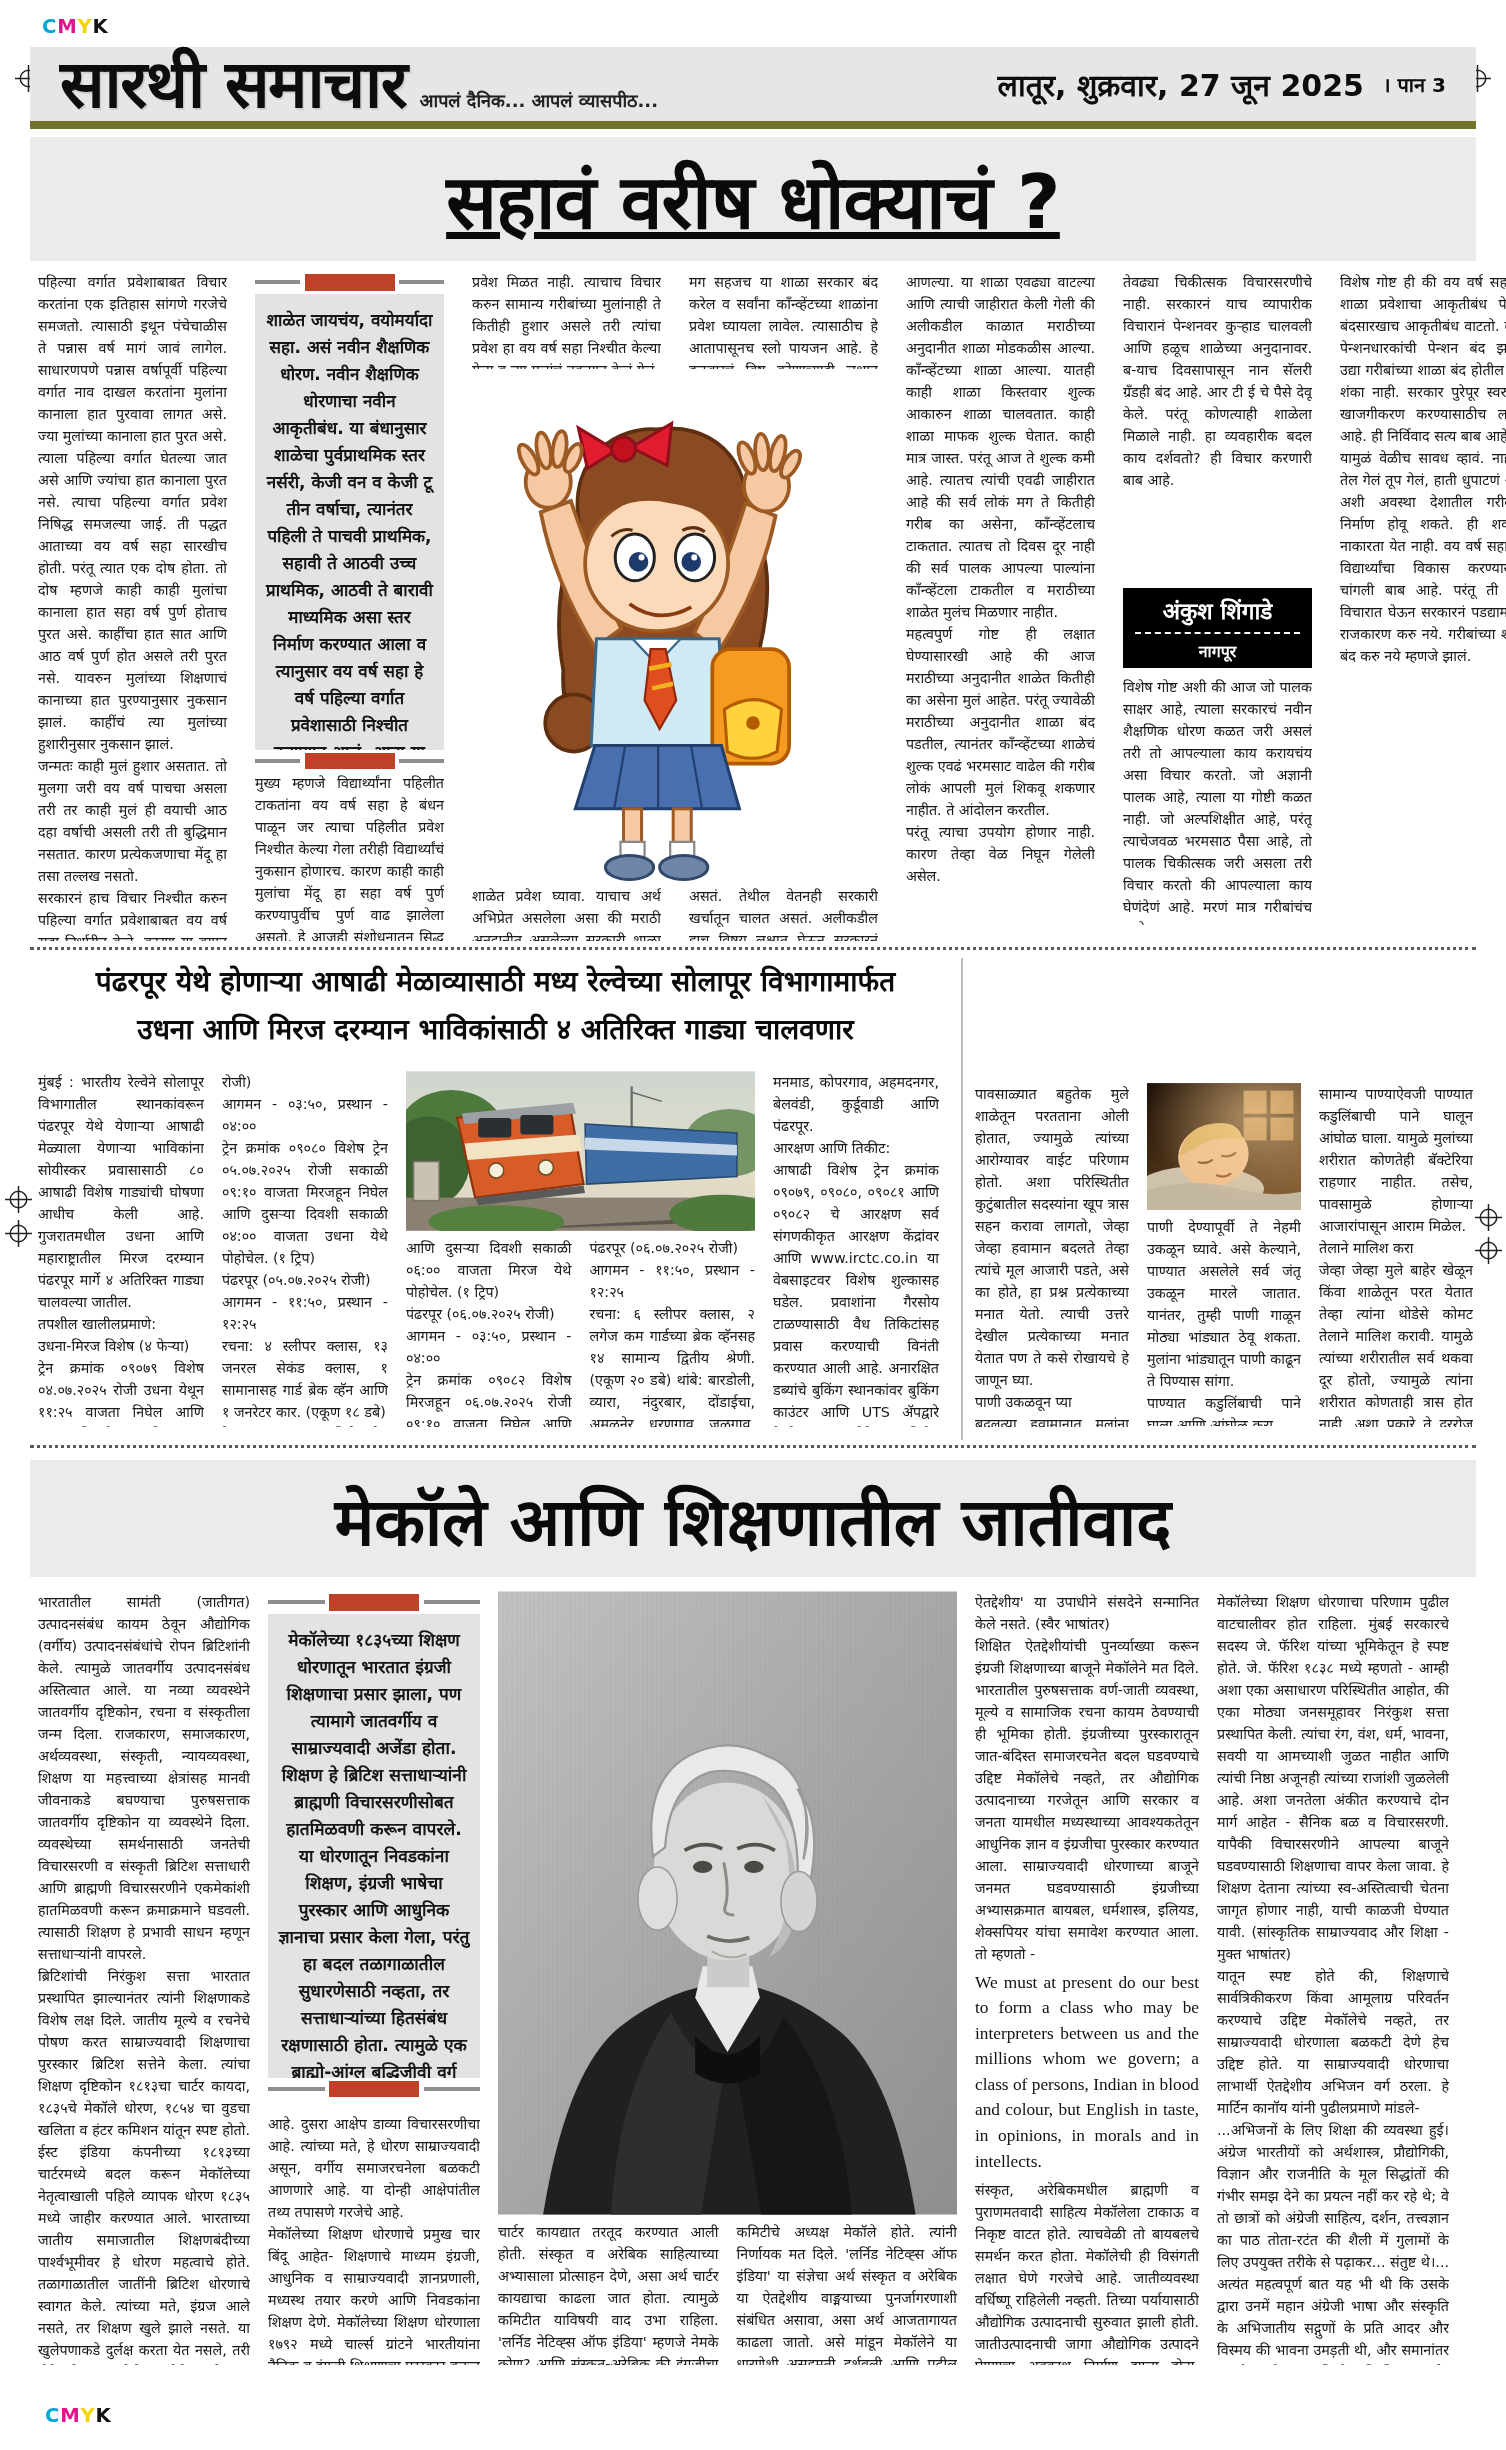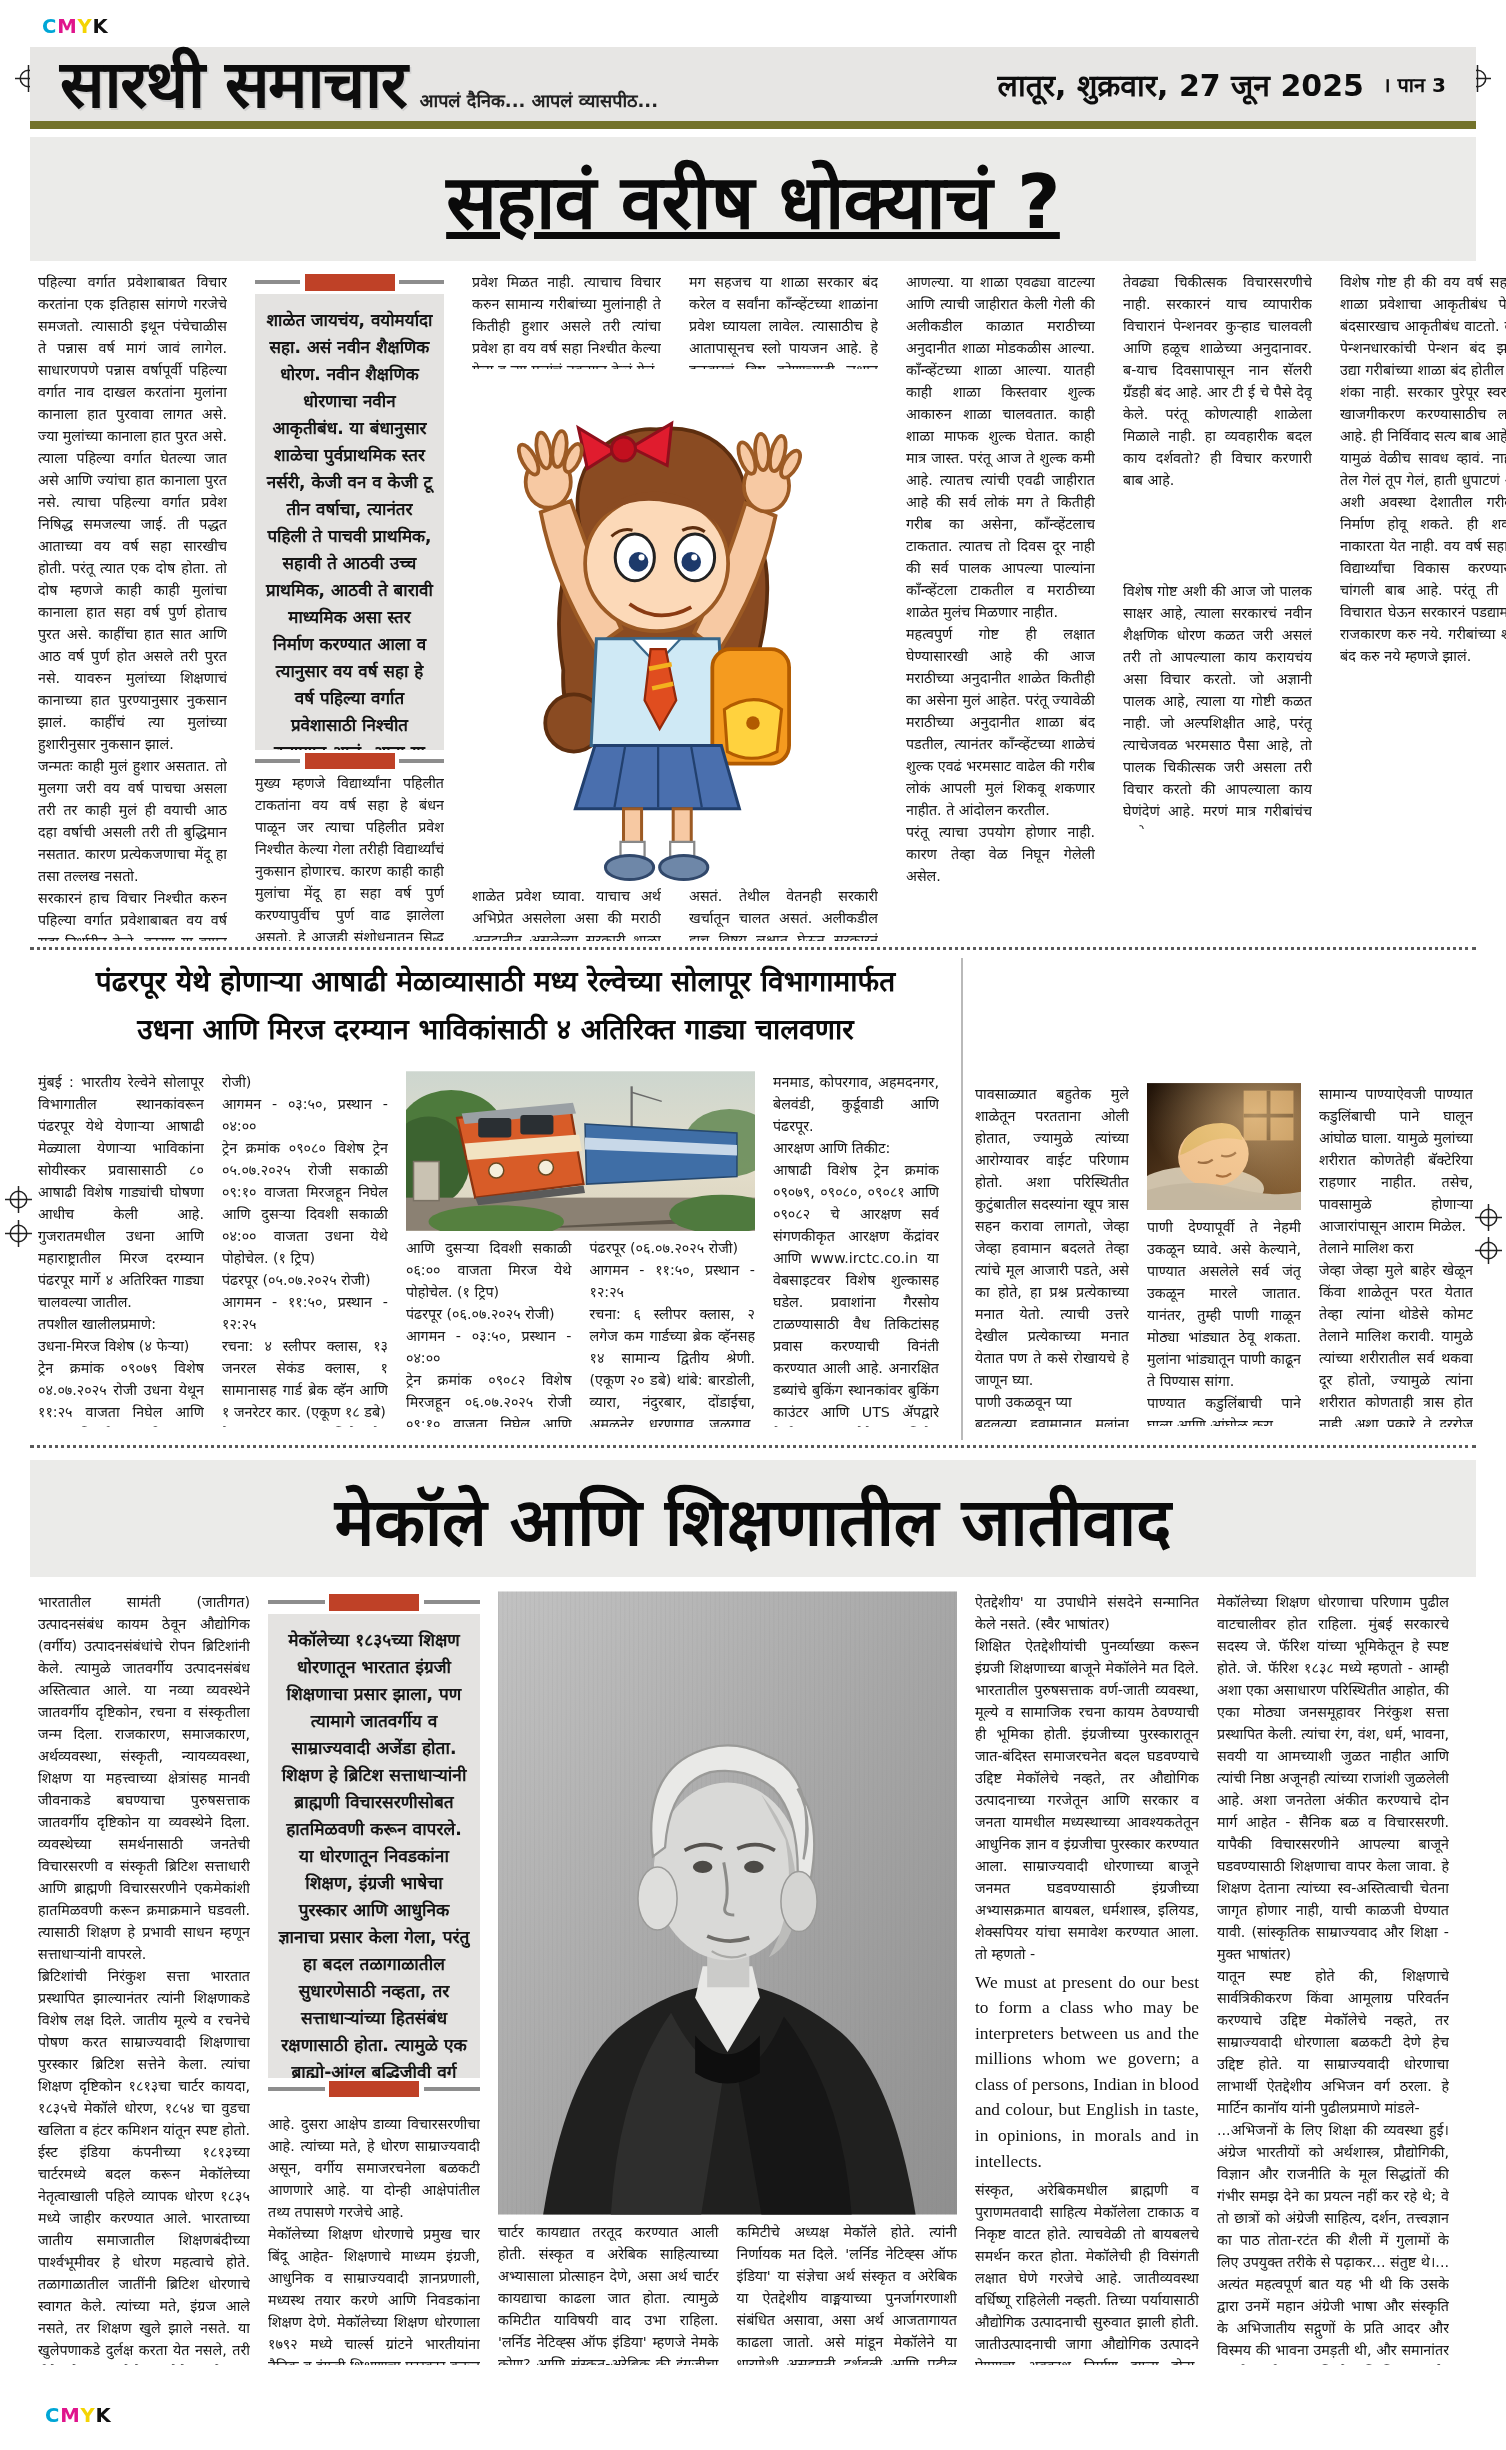--- a/index.html
+++ b/index.html
@@ -162,20 +162,25 @@
     <div class="col">
       <div class="prose" style="height:98px;overflow:hidden;">मग सहजच या शाळा सरकार बंद करेल व सर्वांना काँन्व्हेंटच्या शाळांना प्रवेश घ्यायला लावेल. त्यासाठीच हे आतापासूनच स्लो पायजन आहे. हे हळूवारचं विष कोणाच्याही लक्षात येणारं विष नाही. कारण सरकारला माहीत आहे.</div>
       <div class="spacer685"></div>
       <div class="prose" style="height:56px;overflow:hidden;">असतं. तेथील वेतनही सरकारी खर्चातून चालत असतं. अलीकडील हाच विषय लक्षात घेऊन सरकारनं २००५ पहिली तासचा पत्ता फेकला. पेन्शन बंद केलं.</div>
     </div>
     <div class="col prose">आणल्या. या शाळा एवढ्या वाटल्या आणि त्याची जाहीरात केली गेली की अलीकडील काळात मराठीच्या अनुदानीत शाळा मोडकळीस आल्या. काँन्व्हेंटच्या शाळा आल्या. यातही काही शाळा किस्तवार शुल्क आकारुन शाळा चालवतात. काही शाळा माफक शुल्क घेतात. काही मात्र जास्त. परंतू आज ते शुल्क कमी आहे. त्यातच त्यांची एवढी जाहीरात आहे की सर्व लोकं मग ते कितीही गरीब का असेना, काँन्व्हेंटलाच टाकतात. त्यातच तो दिवस दूर नाही की सर्व पालक आपल्या पाल्यांना काँन्व्हेंटला टाकतील व मराठीच्या शाळेत मुलंच मिळणार नाहीत.
 महत्वपुर्ण गोष्ट ही लक्षात घेण्यासारखी आहे की आज मराठीच्या अनुदानीत शाळेत कितीही का असेना मुलं आहेत. परंतू ज्यावेळी मराठीच्या अनुदानीत शाळा बंद पडतील, त्यानंतर काँन्व्हेंटच्या शाळेचं शुल्क एवढं भरमसाट वाढेल की गरीब लोकं आपली मुलं शिकवू शकणार नाहीत. ते आंदोलन करतील.
 परंतू त्याचा उपयोग होणार नाही. कारण तेव्हा वेळ निघून गेलेली असेल.</div>
     <div class="col">
       <div class="prose" style="height:309px;overflow:hidden;">तेवढ्या चिकीत्सक विचारसरणीचे नाही. सरकारनं याच व्यापारीक विचारानं पेन्शनवर कुऱ्हाड चालवली आणि हळूच शाळेच्या अनुदानावर. ब-याच दिवसापासून नान सॅलरी ग्रँडही बंद आहे. आर टी ई चे पैसे देवू केले. परंतू कोणत्याही शाळेला मिळाले नाही. हा व्यवहारीक बदल काय दर्शवतो? ही विचार करणारी बाब आहे.</div>
+      <div class="authorbox">
+        <div class="nm">अंकुश शिंगाडे</div>
+        <div class="dash"></div>
+        <div class="ct">नागपूर</div>
+      </div>
       <div class="prose" style="height:249px;overflow:hidden;">विशेष गोष्ट अशी की आज जो पालक साक्षर आहे, त्याला सरकारचं नवीन शैक्षणिक धोरण कळत जरी असलं तरी तो आपल्याला काय करायचंय असा विचार करतो. जो अज्ञानी पालक आहे, त्याला या गोष्टी कळत नाही. जो अल्पशिक्षीत आहे, परंतू त्याचेजवळ भरमसाठ पैसा आहे, तो पालक चिकीत्सक जरी असला तरी विचार करतो की आपल्याला काय घेणंदेणं आहे. मरणं मात्र गरीबांचंच आहे.</div>
     </div>
     <div class="col prose">विशेष गोष्ट ही की वय वर्ष सहा हा शाळा प्रवेशाचा आकृतीबंध पेन्शन बंदसारखाच आकृतीबंध वाटतो. काल पेन्शनधारकांची पेन्शन बंद झाली. उद्या गरीबांच्या शाळा बंद होतील यात शंका नाही. सरकार पुरेपूर स्वरुपात खाजगीकरण करण्यासाठीच लागलं आहे. ही निर्विवाद सत्य बाब आहे.
 यामुळं वेळीच सावध व्हावं. नाहीतर तेल गेलं तूप गेलं, हाती धुपाटणं आलं अशी अवस्था देशातील गरीबांची निर्माण होवू शकते. ही शक्यता नाकारता येत नाही. वय वर्ष सहा, ही विद्यार्थ्यांचा विकास करण्यासाठी चांगली बाब आहे. परंतू ती बाब विचारात घेऊन सरकारनं पडद्यामागचं राजकारण करु नये. गरीबांच्या शाळा बंद करु नये म्हणजे झालं.</div>
   </div>
 
   <div class="girl">
     <svg viewBox="0 0 465 685" width="350" height="516">
       <rect width="465" height="685" fill="#ffffff"></rect>
 

